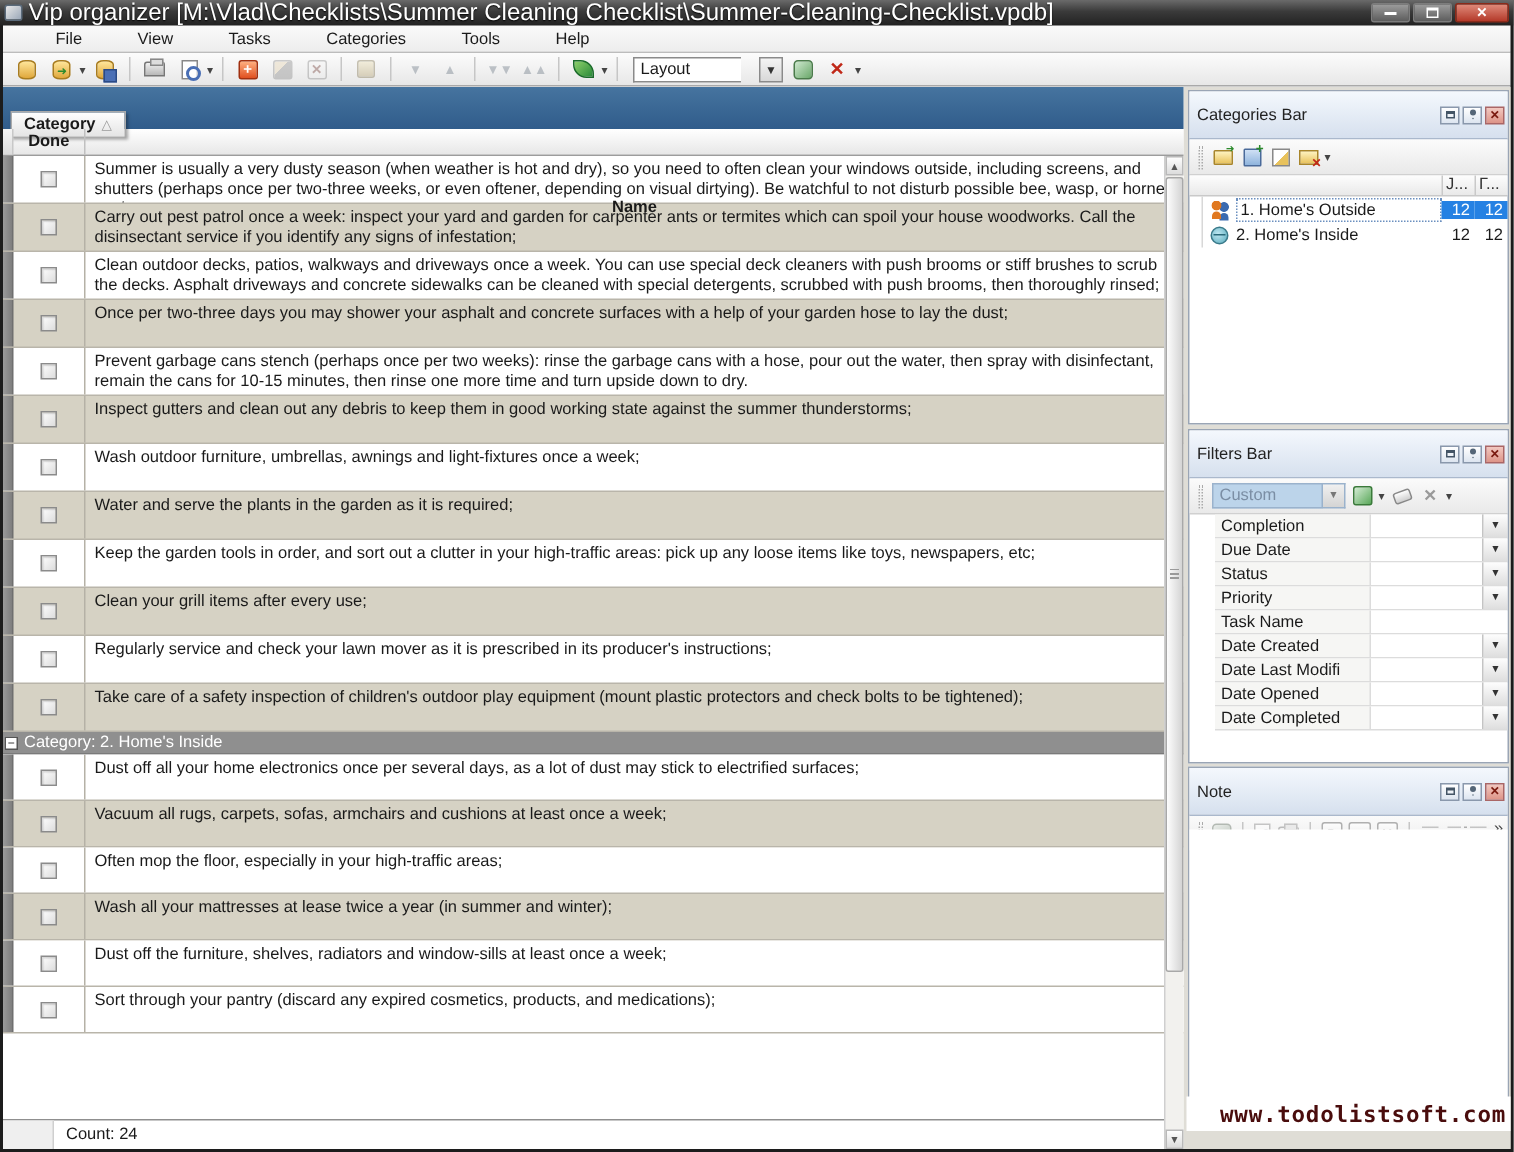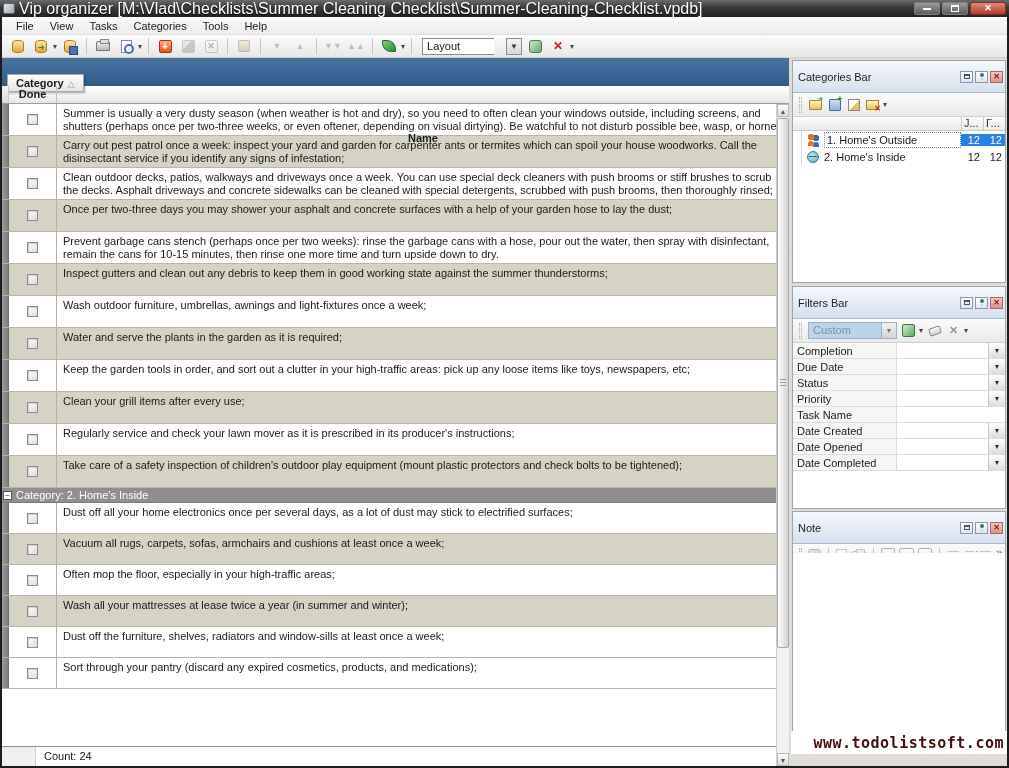--- a/index.html
+++ b/index.html
@@ -11,21 +11,21 @@
   .appicon { width:12px; height:11px; margin-right:4px; background:linear-gradient(135deg,#e8e8e8,#9aa7b8); border:1px solid #5a6a7a; border-radius:2px; }
   .title-text { font-size:16px; white-space:nowrap; overflow:hidden; text-shadow:0 1px 1px #000; }
   .winbtns { margin-left:auto; display:flex; gap:2px; }
   .wbtn { width:26px; height:13px; border:1px solid #7d7d7d; border-radius:2px; background:linear-gradient(#9c9c9c,#5d5d5d); display:flex; align-items:center; justify-content:center; color:#fff; font-size:9px; line-height:9px; }
   .wbtn.close { width:36px; background:linear-gradient(#e08a7a,#b43a2a); border-color:#8a2a1a; font-weight:bold; }
   .wbtn .minbar { width:8px; height:2px; background:#fff; }
   .wbtn .maxbox { width:8px; height:7px; border:1px solid #fff; border-top-width:2px; }
 
   
   .menubar { position:absolute; top:17px; left:2px; right:2px; height:18px; background:linear-gradient(#fafafa,#ededed); border-bottom:1px solid #dcdcdc; display:flex; align-items:center; padding-left:6px; }
-  .menuitem { padding:8px 8px; }
+  .menuitem { padding:8px 8px;margin-left:21px; }
   .toolbar { position:absolute; top:35px; left:2px; right:2px; height:23px; background:linear-gradient(#fcfcfc,#e7e7e7); border-bottom:1px solid #cfcfcf; display:flex; align-items:center; padding-left:6px; gap:3px; }
   .tbtn { width:20px; height:19px; display:flex; align-items:center; justify-content:center; border-radius:2px; }
   .tbtn.dis { opacity:.4; filter:grayscale(.6); }
   .tsep { width:1px; height:16px; background:#c6c6c6; margin:0 3px; }
   .caret { font-size:8px; color:#444; margin-left:-1px; }
   .ic { display:inline-block; }
   .ic-db { width:12px; height:13px; border-radius:5px/3px; background:linear-gradient(#ffe69a,#e0a83c); border:1px solid #a87c20; }
   .ic-db.save::after { content:""; display:block; width:7px; height:7px; margin:5px 0 0 4px; background:#4a6fb5; border:1px solid #2a4a85; }
   .ic-db.open::after { content:"➜"; color:#2c8a2c; font-size:8px; display:block; margin:2px 0 0 2px; }
   .ic-printer { width:14px; height:10px; background:linear-gradient(#f0f0f0,#b8b8b8); border:1px solid #777; border-radius:2px 2px 0 0; position:relative; }
@@ -118,21 +118,21 @@
   .cicon.globe::after { content:""; position:absolute; left:1px; right:1px; top:4px; border-top:1px solid #2a6a7a; }
   .catrow .clabel { flex:1; padding:1px 2px; white-space:nowrap; overflow:hidden; }
   .catrow.sel .clabel { border:1px dotted #6b8fbf; }
   .catrow .cnum { width:22px; text-align:right; padding-right:3px; }
   .catrow.sel .cnum { background:#2581e3; color:#fff; }
 
   
   .fcombo { display:flex; align-items:center; }
   .fcombo .fval { width:74px; height:17px; background:#bcd4ea; border:1px solid #9ab2cc; color:#7b8ea4; padding:1px 4px; }
   .fcombo .fdd { width:15px; height:17px; background:linear-gradient(#f0f0f0,#d4d4d4); border:1px solid #9ab2cc; border-left:none; text-align:center; font-size:7px; line-height:15px; color:#777; }
-  .frow { height:16px; display:flex; border-bottom:1px solid #dcdcdc; }
+  .frow { height:16px; display:flex; border-bottom:1px solid #dcdcdc;margin-left:17px; }
   .frow .flabel { width:104px; background:#f6f6f4; border-right:1px solid #dcdcdc; padding:1px 4px; white-space:nowrap; overflow:hidden; line-height:14px; }
   .frow .fvalue { flex:1; background:#fff; }
   .frow .fddbtn { width:17px; background:linear-gradient(#fdfdfd,#dedede); border-left:1px solid #c4c4c4; text-align:center; font-size:7px; line-height:15px; color:#333; }
 
   
   .nbtn { width:17px; height:15px; border:1px solid #b0b0b0; border-radius:2px; background:linear-gradient(#fdfdfd,#e4e4e4); display:flex; align-items:center; justify-content:center; font-size:9px; color:#555; font-weight:bold; }
   .nbtn.i { font-style:italic; font-family:"Liberation Serif", serif; }
   .nbtn.u { text-decoration:underline; }
   .ic-lines { width:11px; height:9px; background:repeating-linear-gradient(#8a8a8a 0 1px,transparent 1px 3px); }
   .ic-lines.right { width:9px; }
@@ -498,20 +498,25 @@
             <div class="frow">
               <span class="flabel">Task Name</span>
               <span class="fvalue"></span>
             </div>
             <div class="frow">
               <span class="flabel">Date Created</span>
               <span class="fvalue"></span>
               <span class="fddbtn">▼</span>
             </div>
             <div class="frow">
+              <span class="flabel">Date Last Modifi</span>
+              <span class="fvalue"></span>
+              <span class="fddbtn">▼</span>
+            </div>
+            <div class="frow">
               <span class="flabel">Date Opened</span>
               <span class="fvalue"></span>
               <span class="fddbtn">▼</span>
             </div>
             <div class="frow">
               <span class="flabel">Date Completed</span>
               <span class="fvalue"></span>
               <span class="fddbtn">▼</span>
             </div>
           </div>

